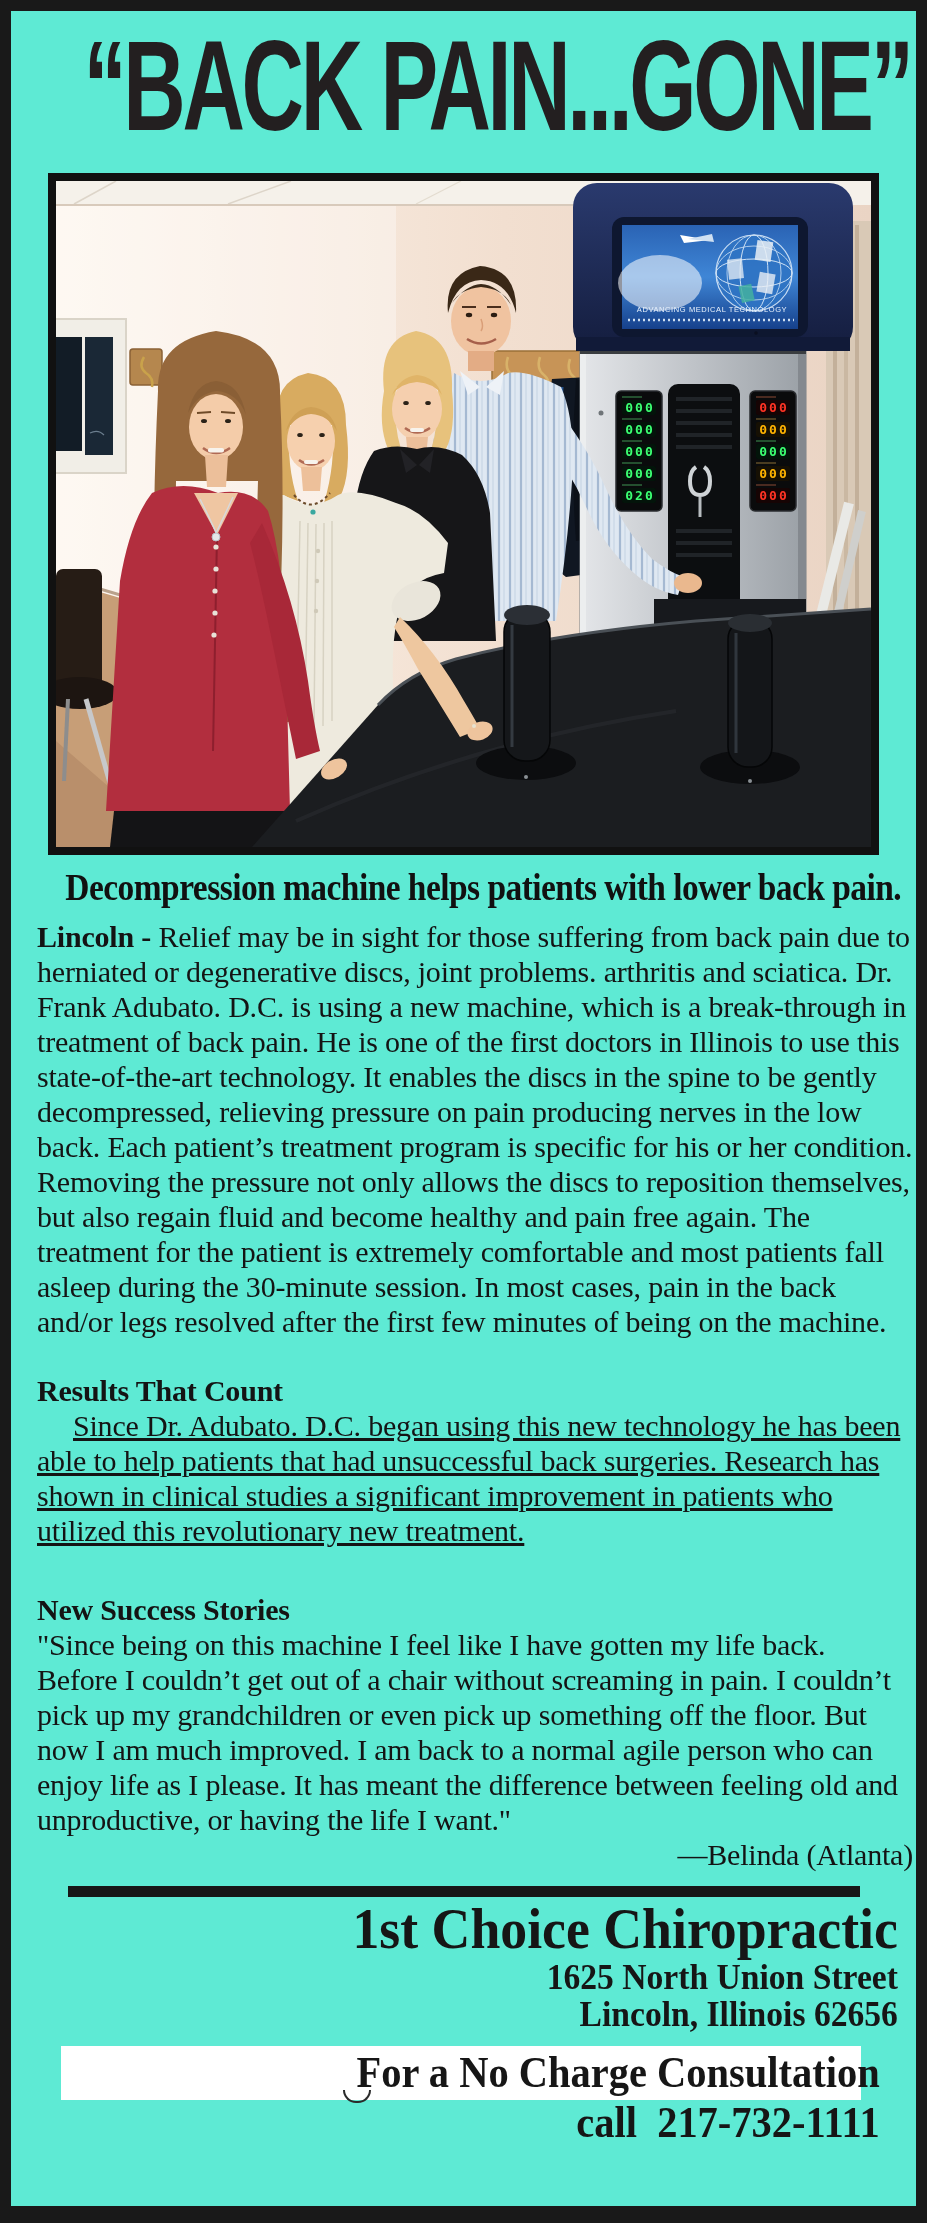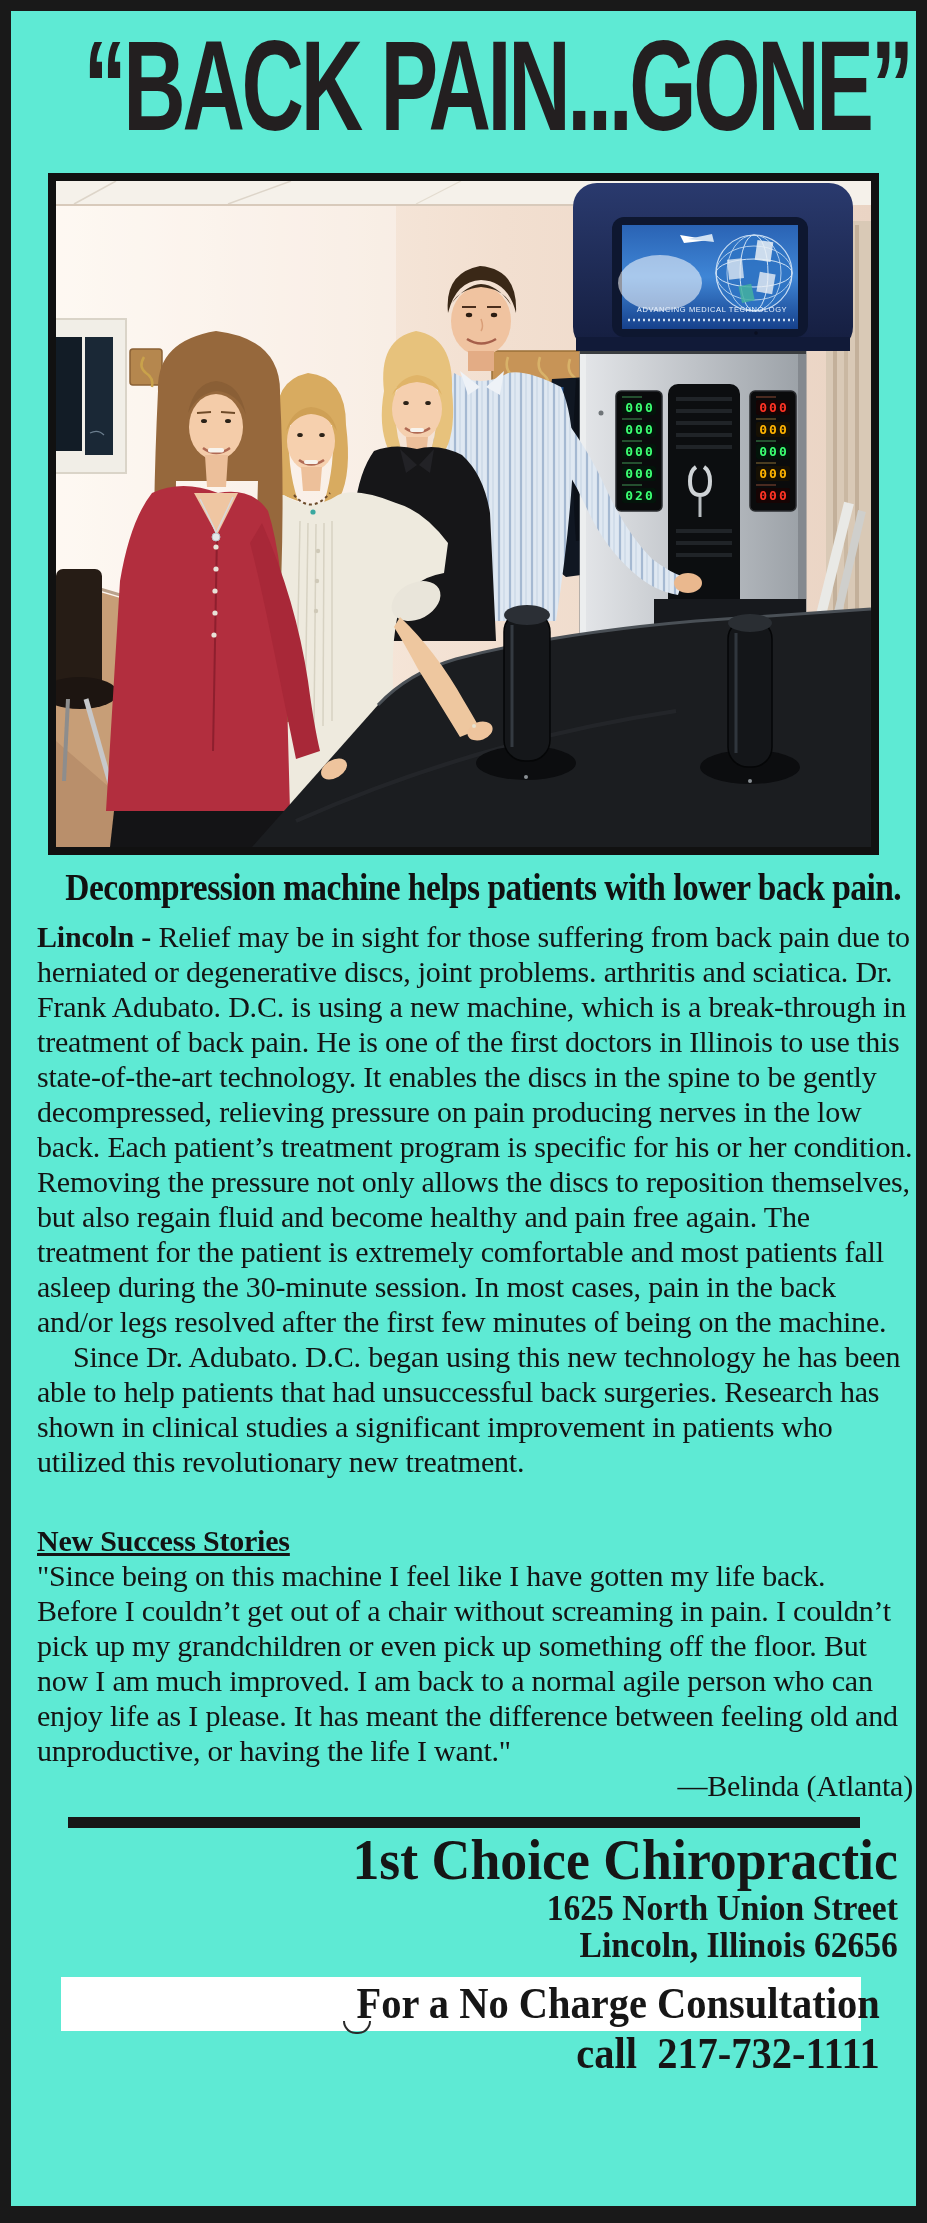--- a/index.html
+++ b/index.html
@@ -61,22 +61,22 @@
     color:#141414;
   }
   .article p{margin:0;}
   .article .lead{font-weight:bold;}
   .article h3{
     margin:34px 0 0 0;
     font-size:30px;
     line-height:35px;
     font-weight:bold;
   }
-  .article h3.second{margin-top:44px;text-decoration:underline;}
-  .para2{text-indent:36px;}
+  .article h3.second{margin-top:44px;}
+  .para2{text-indent:36px;text-decoration:underline;}
   .attribution{margin:0;text-align:right;}
   
   .footer{position:relative;text-align:right;}
   .rule{
     margin:14px auto 0 auto;
     width:792px;height:11px;
     background:#171717;
   }
   .biz-name{
     margin-top:2px;
@@ -420,20 +420,21 @@
         <line x1="680" y1="452" x2="680" y2="572" stroke="#383f46" stroke-width="3" opacity="0.8"></line>
         <circle cx="694" cy="600" r="2" fill="#8a8f94"></circle>
       </g>
     </svg>
   </div>
 
   <div class="caption">Decompression machine helps patients with lower back pain.</div>
 
   <div class="article">
     <p><span class="lead">Lincoln -</span> <span>Relief may be in sight for those suffering from back pain due to herniated or degenerative discs, joint problems. arthritis and sciatica. Dr. Frank Adubato. D.C. is using a new machine, which is a break-through in treatment of back pain. He is one of the first doctors in Illinois to use this state-of-the-art technology. It enables the discs in the spine to be gently decompressed, relieving pressure on pain producing nerves in the low back. Each patient’s treatment program is specific for his or her condition. Removing the pressure not only allows the discs to reposition themselves, but also regain fluid and become healthy and pain free again. The treatment for the patient is extremely comfortable and most patients fall asleep during the 30-minute session. In most cases, pain in the back and/or legs resolved after the first few minutes of being on the machine.</span></p>
+    <h3>Results That Count</h3>
     <p class="para2">Since Dr. Adubato. D.C. began using this new technology he has been able to help patients that had unsuccessful back surgeries. Research has shown in clinical studies a significant improvement in patients who utilized this revolutionary new treatment.</p>
     <h3 class="second">New Success Stories</h3>
     <p>"Since being on this machine I feel like I have gotten my life back. Before I couldn’t get out of a chair without screaming in pain. I couldn’t pick up my grandchildren or even pick up something off the floor. But now I am much improved. I am back to a normal agile person who can enjoy life as I please. It has meant the difference between feeling old and unproductive, or having the life I want."</p>
     <p class="attribution">—Belinda (Atlanta)</p>
   </div>
 
   <div class="footer">
     <div class="rule"></div>
     <div class="biz-name">1st Choice Chiropractic</div>
     <div class="addr">1625 North Union Street</div>

